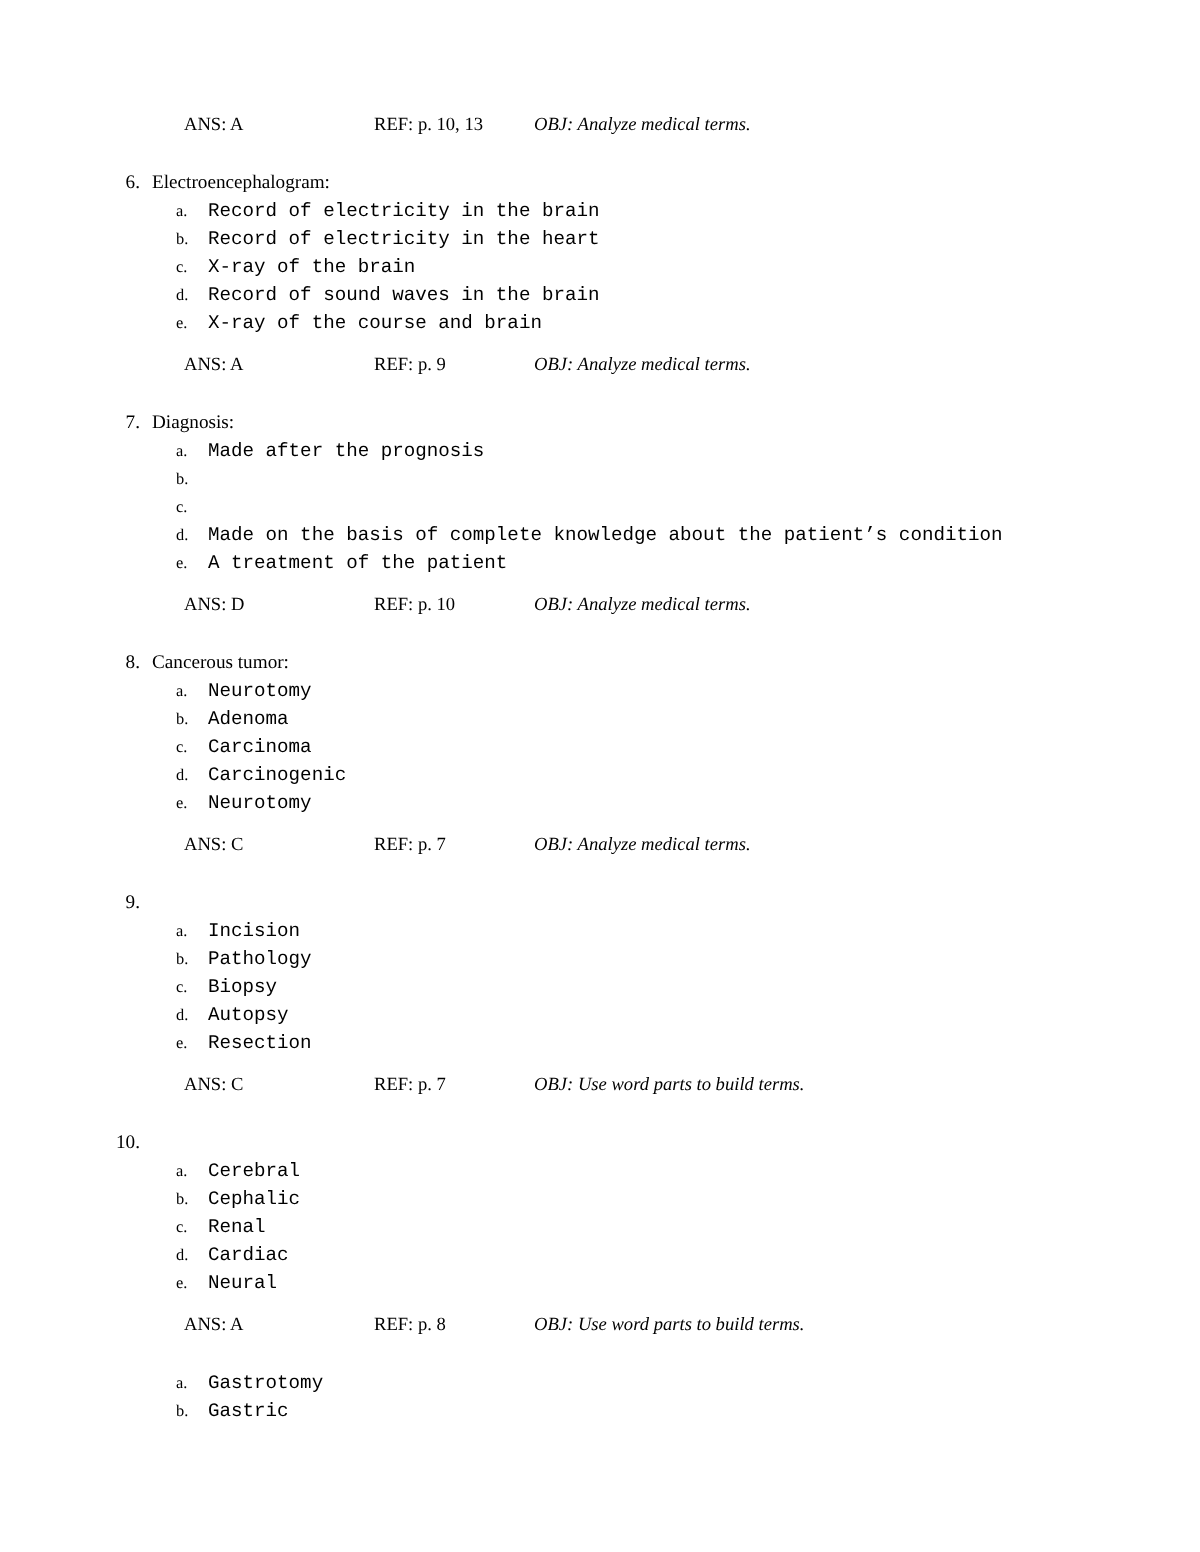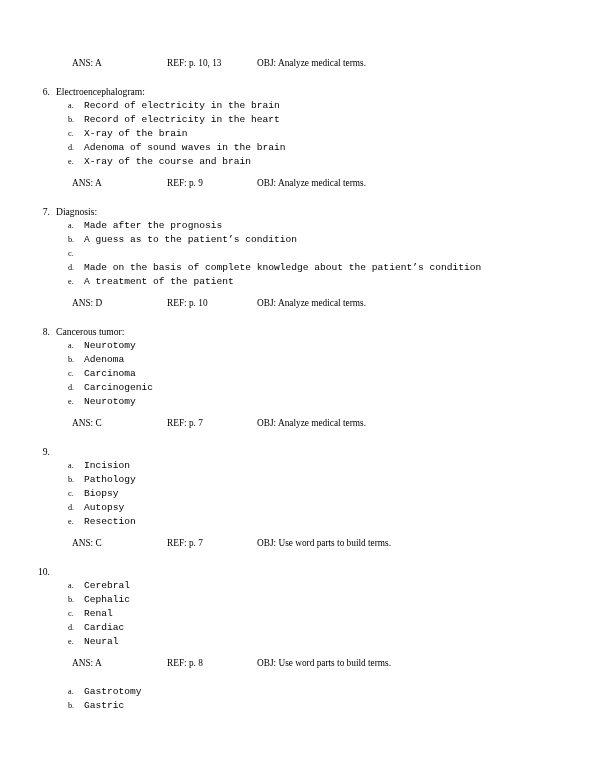--- a/index.html
+++ b/index.html
@@ -12,21 +12,21 @@
     height: 776px;
     font-family: "Liberation Serif", serif;
     color: #000000;
     overflow: hidden;
   }
   .page {
     position: relative;
     width: 600px;
     height: 776px;
     box-sizing: border-box;
-    padding: 58px 48px 20px 28px;
+    padding: 58px 48px 20px 48px;
   }
 
   
   .ansline {
     position: relative;
     height: 13px;
     margin-left: 44px;
     font-size: 9.3px;
     white-space: nowrap;
   }
@@ -36,22 +36,23 @@
     top: 0;
   }
   .ansline .col-ref {
     position: absolute;
     left: 95px;
     top: 0;
     text-align: right;
   }
   .ansline .col-obj {
     position: absolute;
-    left: 185px;
-    top: 0;
+    left: 175px;
+    top: 0;
+    font-style: italic;
   }
 
   
   .question {
     position: relative;
     margin-top: 14px;
   }
   .q-head {
     position: relative;
     font-size: 9.6px;
@@ -121,21 +122,21 @@
       <div class="choice">
         <span class="c-letter">b.</span>
         <span class="c-text">Record of electricity in the heart</span>
       </div>
       <div class="choice">
         <span class="c-letter">c.</span>
         <span class="c-text">X-ray of the brain</span>
       </div>
       <div class="choice">
         <span class="c-letter">d.</span>
-        <span class="c-text">Adenoma of sound waves in the brain</span>
+        <span class="c-text">Record of sound waves in the brain</span>
       </div>
       <div class="choice">
         <span class="c-letter">e.</span>
         <span class="c-text">X-ray of the course and brain</span>
       </div>
     </div>
     <div class="ansline q-ans">
       <span class="col-ans">ANS:  A</span>
       <span class="col-ref">REF:  p. 9</span>
       <span class="col-obj">OBJ:  Analyze medical terms.</span>
@@ -147,21 +148,20 @@
       <span class="q-num">7.</span>
       <span class="q-text">Diagnosis:</span>
     </div>
     <div class="choices">
       <div class="choice">
         <span class="c-letter">a.</span>
         <span class="c-text">Made after the prognosis</span>
       </div>
       <div class="choice">
         <span class="c-letter">b.</span>
-        <span class="c-text">A guess as to the patient’s condition</span>
       </div>
       <div class="choice">
         <span class="c-letter">c.</span>
       </div>
       <div class="choice">
         <span class="c-letter">d.</span>
         <span class="c-text">Made on the basis of complete knowledge about the patient’s condition</span>
       </div>
       <div class="choice">
         <span class="c-letter">e.</span>

